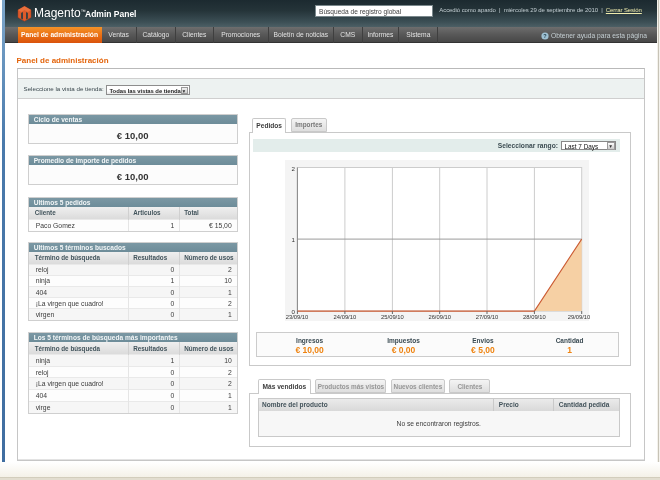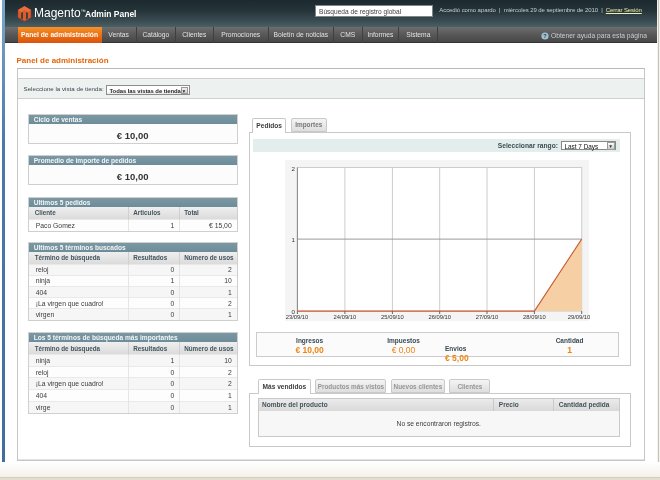--- a/index.html
+++ b/index.html
@@ -217,23 +217,23 @@
   <text x="294" y="158.6" text-anchor="middle" font-size="5.8" fill="#333" font-family="Liberation Sans">29/09/10</text>
 </svg>
 
 <div class="abs" style="left:256.3px;top:331.5px;width:363px;height:25.7px;border:1px solid #ccc;background:#fbfbfb;display:flex;">
   <div style="width:29%;text-align:center;padding-top:4px;">
       <div style="font-size:6.5px;font-weight:bold;color:#3a4a52;">Ingresos</div>
       <div style="font-size:8.5px;font-weight:bold;color:#ef830f;margin-top:1px;">€ 10,00</div>
     </div>
   <div style="width:23%;text-align:center;padding-top:4px;">
       <div style="font-size:6.5px;font-weight:bold;color:#3a4a52;">Impuestos</div>
-      <div style="font-size:8.5px;font-weight:normal;color:#ef830f;margin-top:1px;">€ 0,00</div>
-    </div>
-  <div style="width:21%;text-align:left;padding-top:4px;margin-top:8px;">
+      <div style="font-size:8.5px;font-weight:bold;color:#ef830f;margin-top:1px;">€ 0,00</div>
+    </div>
+  <div style="width:21%;text-align:center;padding-top:4px;">
       <div style="font-size:6.5px;font-weight:bold;color:#3a4a52;">Envios</div>
       <div style="font-size:8.5px;font-weight:bold;color:#ef830f;margin-top:1px;">€ 5,00</div>
     </div>
   <div style="width:27%;text-align:center;padding-top:4px;">
       <div style="font-size:6.5px;font-weight:bold;color:#3a4a52;">Cantidad</div>
       <div style="font-size:8.5px;font-weight:bold;color:#ef830f;margin-top:1px;">1</div>
     </div>
 </div>
 
 <div class="abs" style="left:248.5px;top:392.9px;width:382.5px;height:54px;border:1px solid #c9c9c9;background:#fff;"></div>

